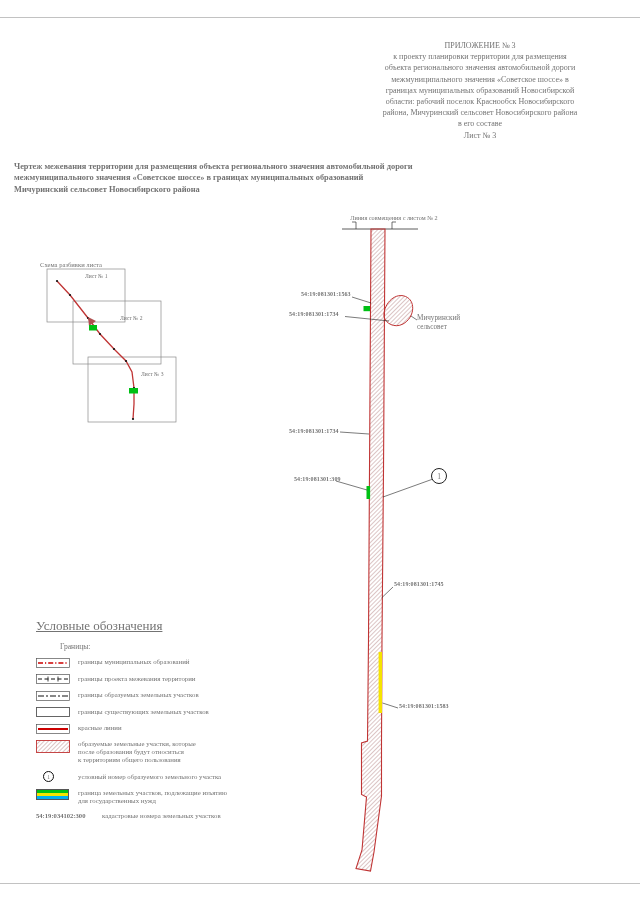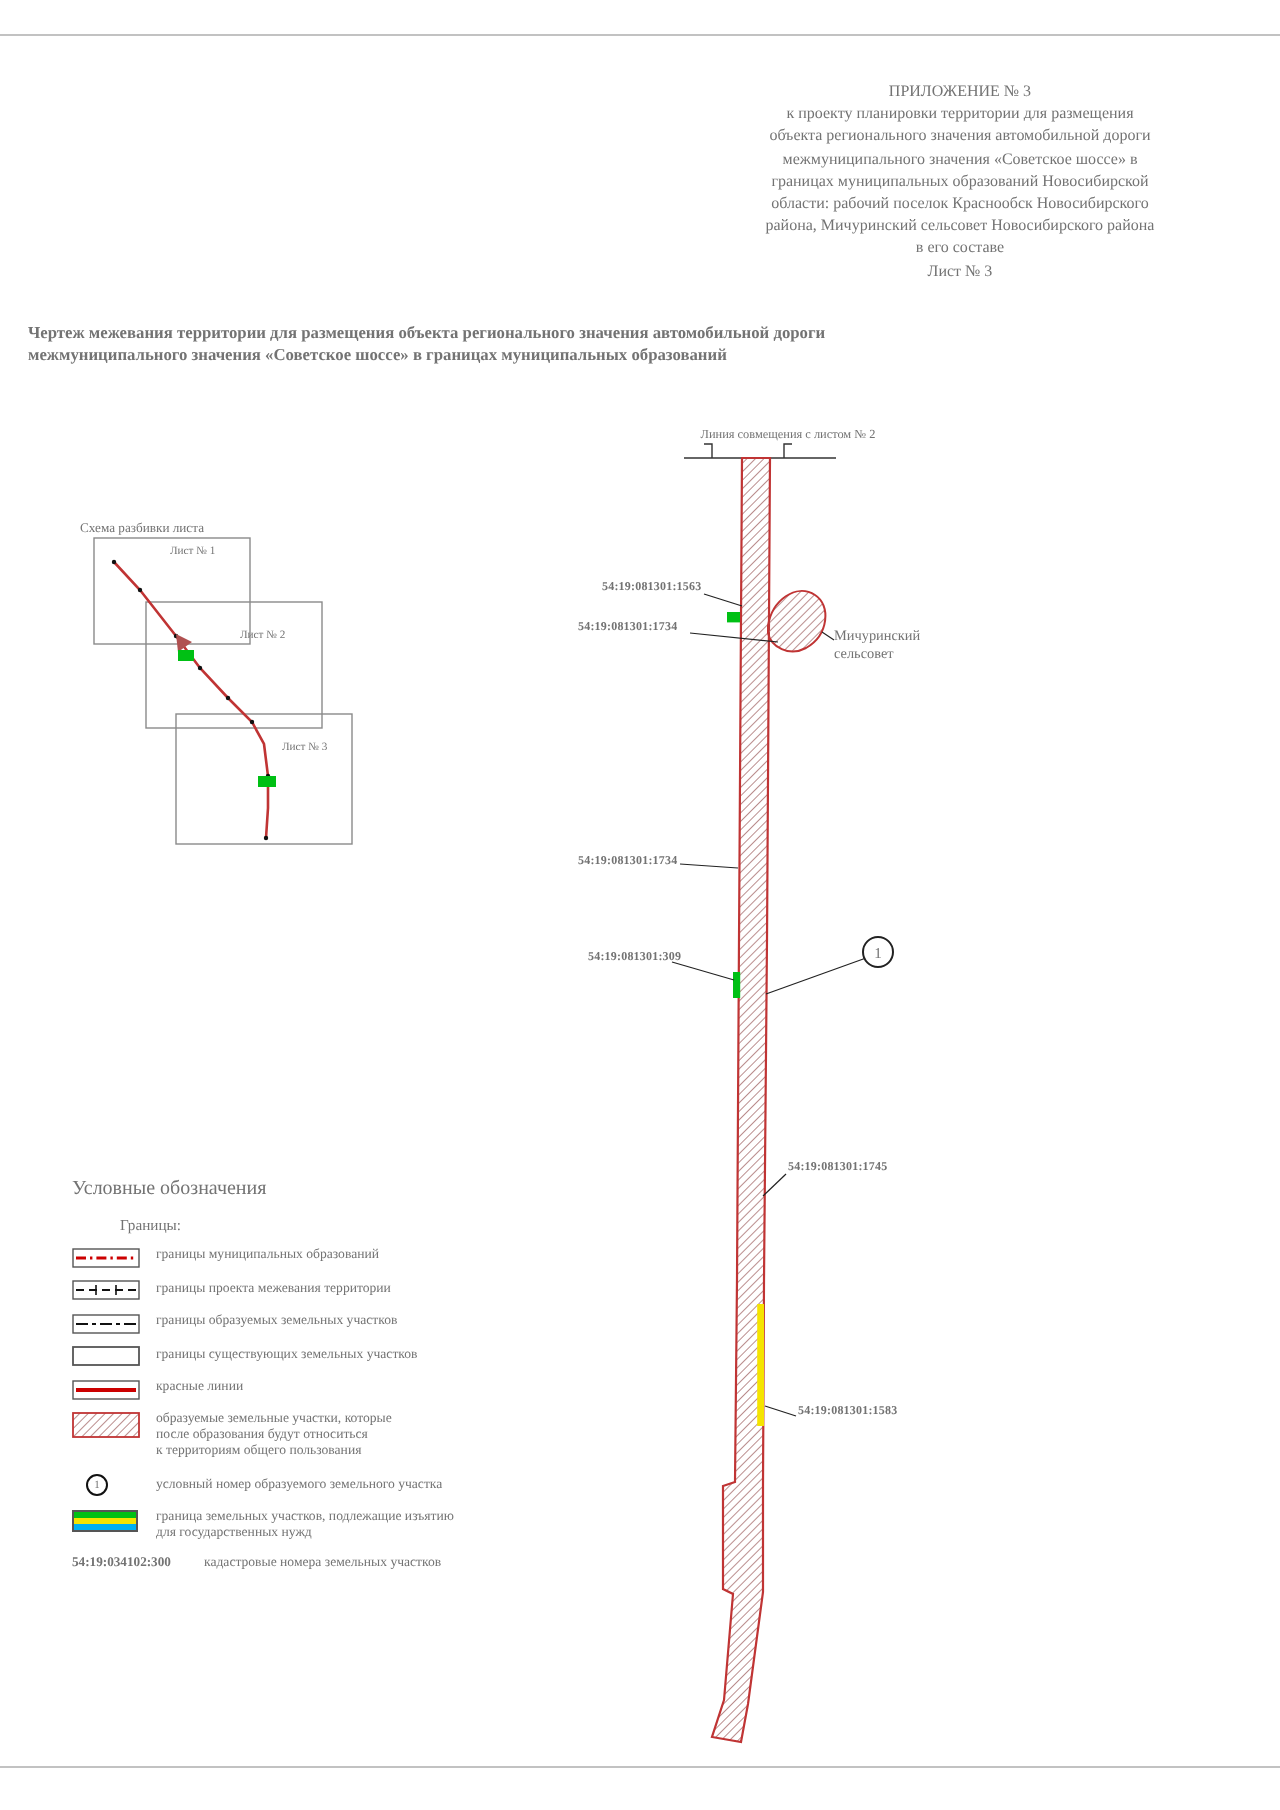--- a/index.html
+++ b/index.html
@@ -13,21 +13,21 @@
   .match-label{position:absolute;left:328px;top:214px;width:132px;text-align:center;font-size:6.2px;}
   .cad{position:absolute;font-size:6px;font-weight:bold;white-space:nowrap;letter-spacing:.1px;}
   .settlement{position:absolute;left:417px;top:314px;font-size:7.2px;line-height:9px;white-space:pre-line;}
   .circle1{position:absolute;left:431px;top:468px;width:14px;height:14px;border:1px solid #222;
            border-radius:50%;background:#fff;display:flex;align-items:center;justify-content:center;
            font-size:7.5px;}
   .inset-title{position:absolute;left:40px;top:261px;font-size:6.6px;}
   .sheet-lbl{position:absolute;font-size:5.6px;white-space:nowrap;}
   svg.overlay{position:absolute;left:0;top:0;}
   .legend{position:absolute;left:36px;top:589px;width:292px;}
-  .legend-title{font-size:10px;}
+  .legend-title{font-size:13px;text-decoration:underline;margin-top:29px;}
   .legend-group{font-size:7.6px;margin-top:8px;padding-left:24px;}
   .lrow{display:flex;align-items:center;margin-top:6.5px;}
   .lrow.top{align-items:flex-start;}
   .sw{width:36px;flex:0 0 36px;display:flex;}
   .ltext{font-size:6.8px;line-height:8.2px;margin-left:6px;white-space:pre-line;}
   .stripes{width:33px;height:11px;border:1px solid #555;box-sizing:border-box;display:flex;flex-direction:column;}
   .stripes div{flex:1;}
   .circle-sym{display:flex;width:9px;height:9px;border:1px solid #111;border-radius:50%;
               align-items:center;justify-content:center;font-size:5.5px;margin-left:7px;background:#fff;}
   .code{font-size:6.6px;font-weight:bold;white-space:nowrap;width:60px;flex:0 0 60px;}
@@ -48,20 +48,21 @@
     <div>границах муниципальных образований Новосибирской</div>
     <div>области: рабочий поселок Краснообск Новосибирского</div>
     <div>района, Мичуринский сельсовет Новосибирского района</div>
     <div>в его составе</div>
     <div>Лист № 3</div>
   </div>
 
   <div class="ttl">
     <div>Чертеж межевания территории для размещения объекта регионального значения автомобильной дороги</div>
     <div>межмуниципального значения «Советское шоссе» в границах муниципальных образований</div>
+    <div>Мичуринский сельсовет Новосибирского района</div>
   </div>
 
   <svg class="overlay" width="640" height="905">
     <defs>
       <pattern id="hatchM" patternUnits="userSpaceOnUse" width="3" height="3" patternTransform="rotate(45)">
         <line x1="0" y1="0" x2="0" y2="3" stroke="#a86f6f" stroke-width="0.8"></line>
       </pattern>
     </defs>
 
     <g>

